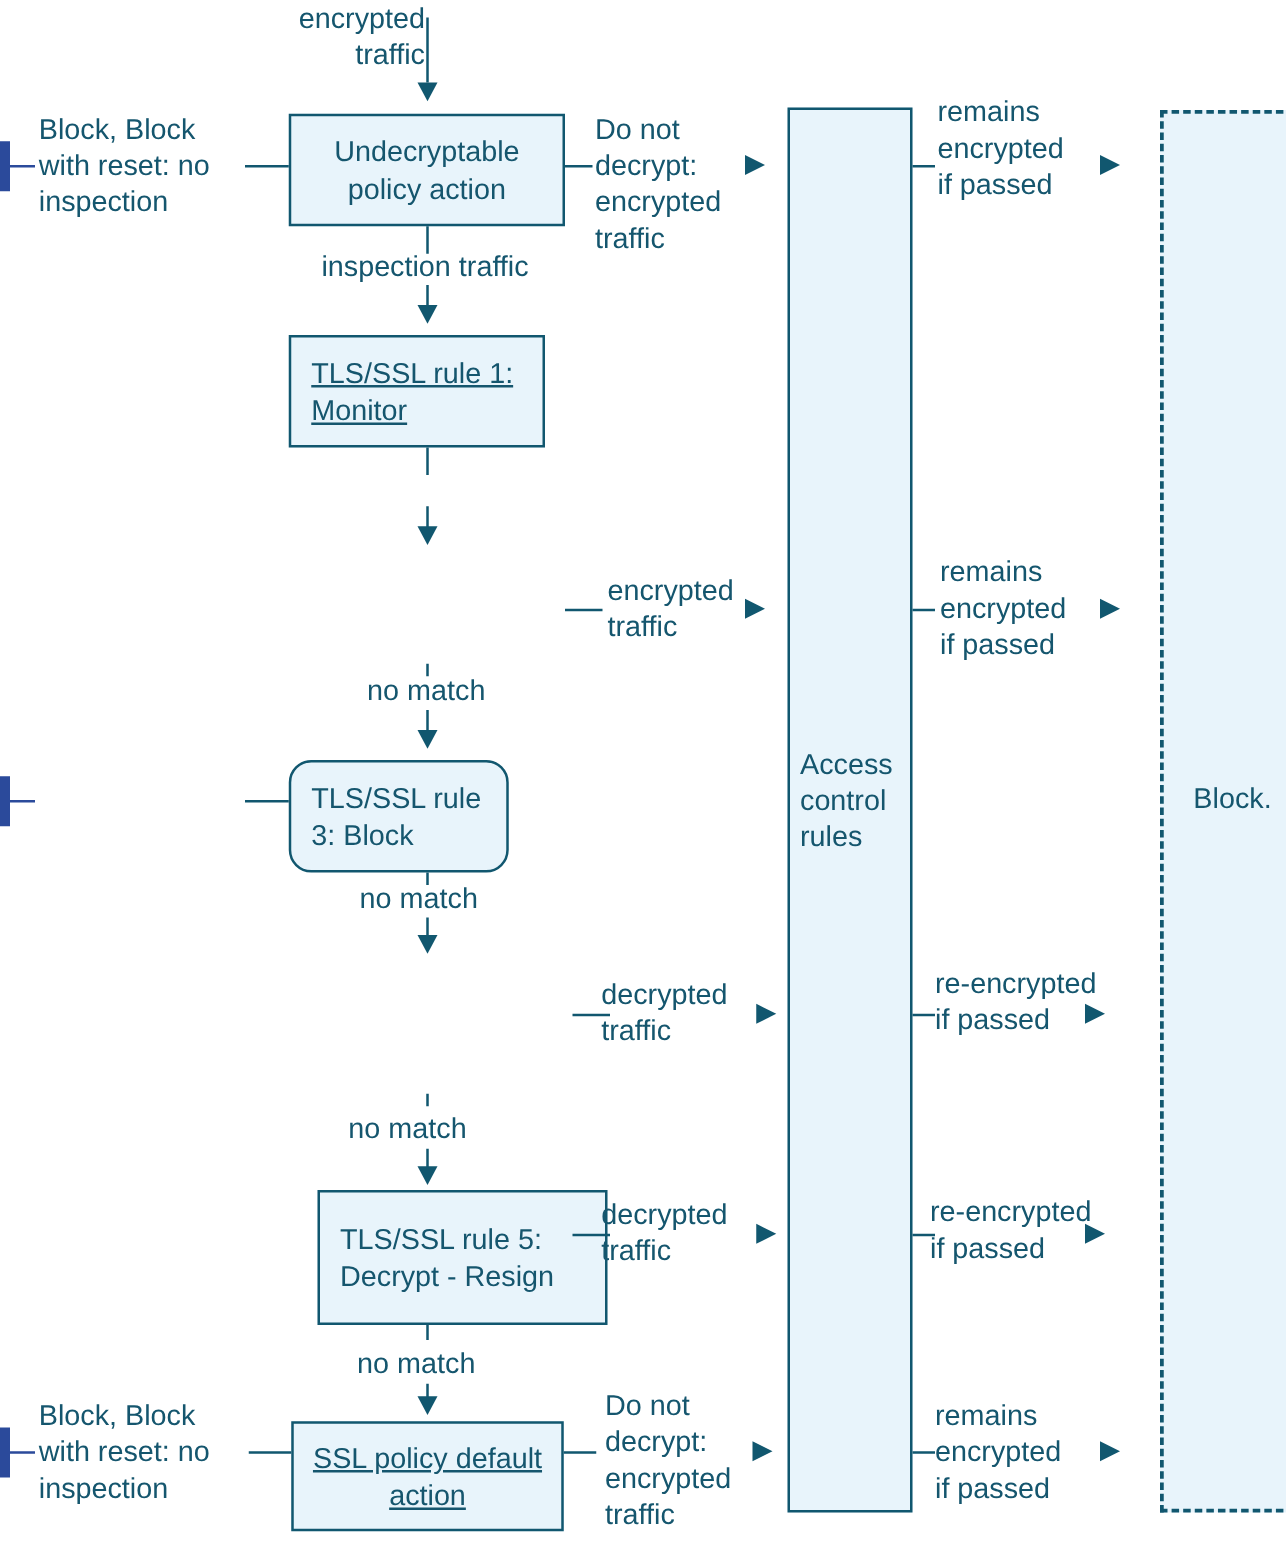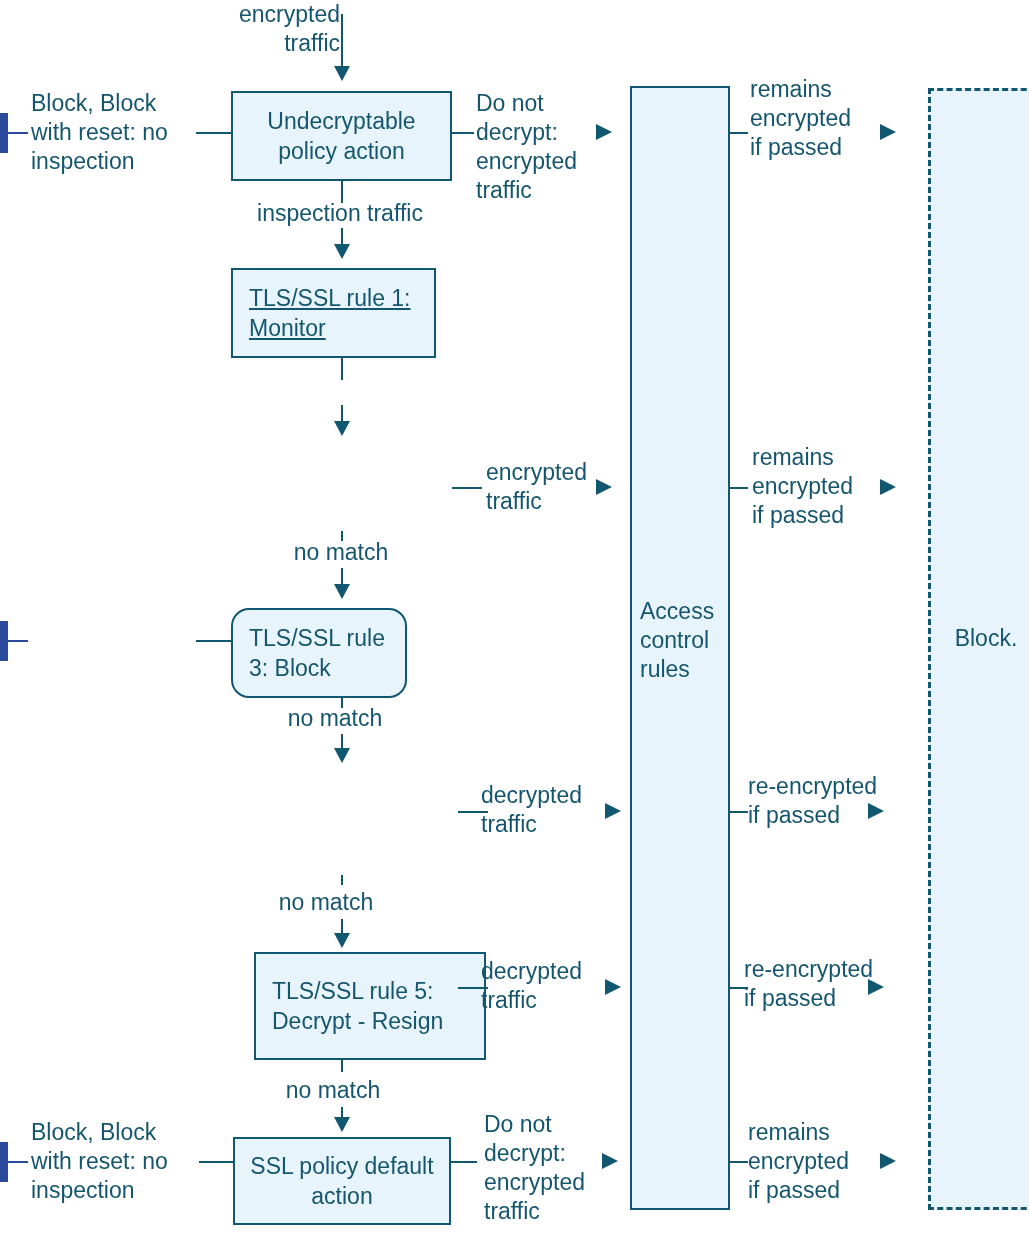--- a/index.html
+++ b/index.html
@@ -216,21 +216,21 @@
   <div class="hline" style="left:730px; top:987px; width:18px;"></div>
   <div class="lbl l" style="left:744px; top:955px; width:160px;">re-encrypted
 if passed</div>
   <div class="arrow-right" style="left:868px; top:979px;"></div>
 
   <div class="vline" style="left:341px; top:1060px; height:12px;"></div>
   <div class="lbl c" style="left:248px; top:1076px; width:170px;">no match</div>
   <div class="vline" style="left:341px; top:1107px; height:12px;"></div>
   <div class="arrow-down" style="left:334px; top:1117px;"></div>
 
-  <div class="pbox center-txt" style="left:233px; top:1137px; width:218px; height:88px;">
+  <div class="pbox center-txt" style="left:233px; top:1137px; width:218px; height:88px;text-decoration:underline;">
     <span class="ptext">SSL policy
 default action</span>
   </div>
   <div class="vbar" style="left:0px; top:1142px; height:40px;"></div>
   <div class="hline navy" style="left:8px; top:1161px; width:20px;"></div>
   <div class="lbl l" style="left:31px; top:1118px; width:170px;">Block, Block
 with reset: no
 inspection</div>
   <div class="hline" style="left:199px; top:1161px; width:34px;"></div>
 

